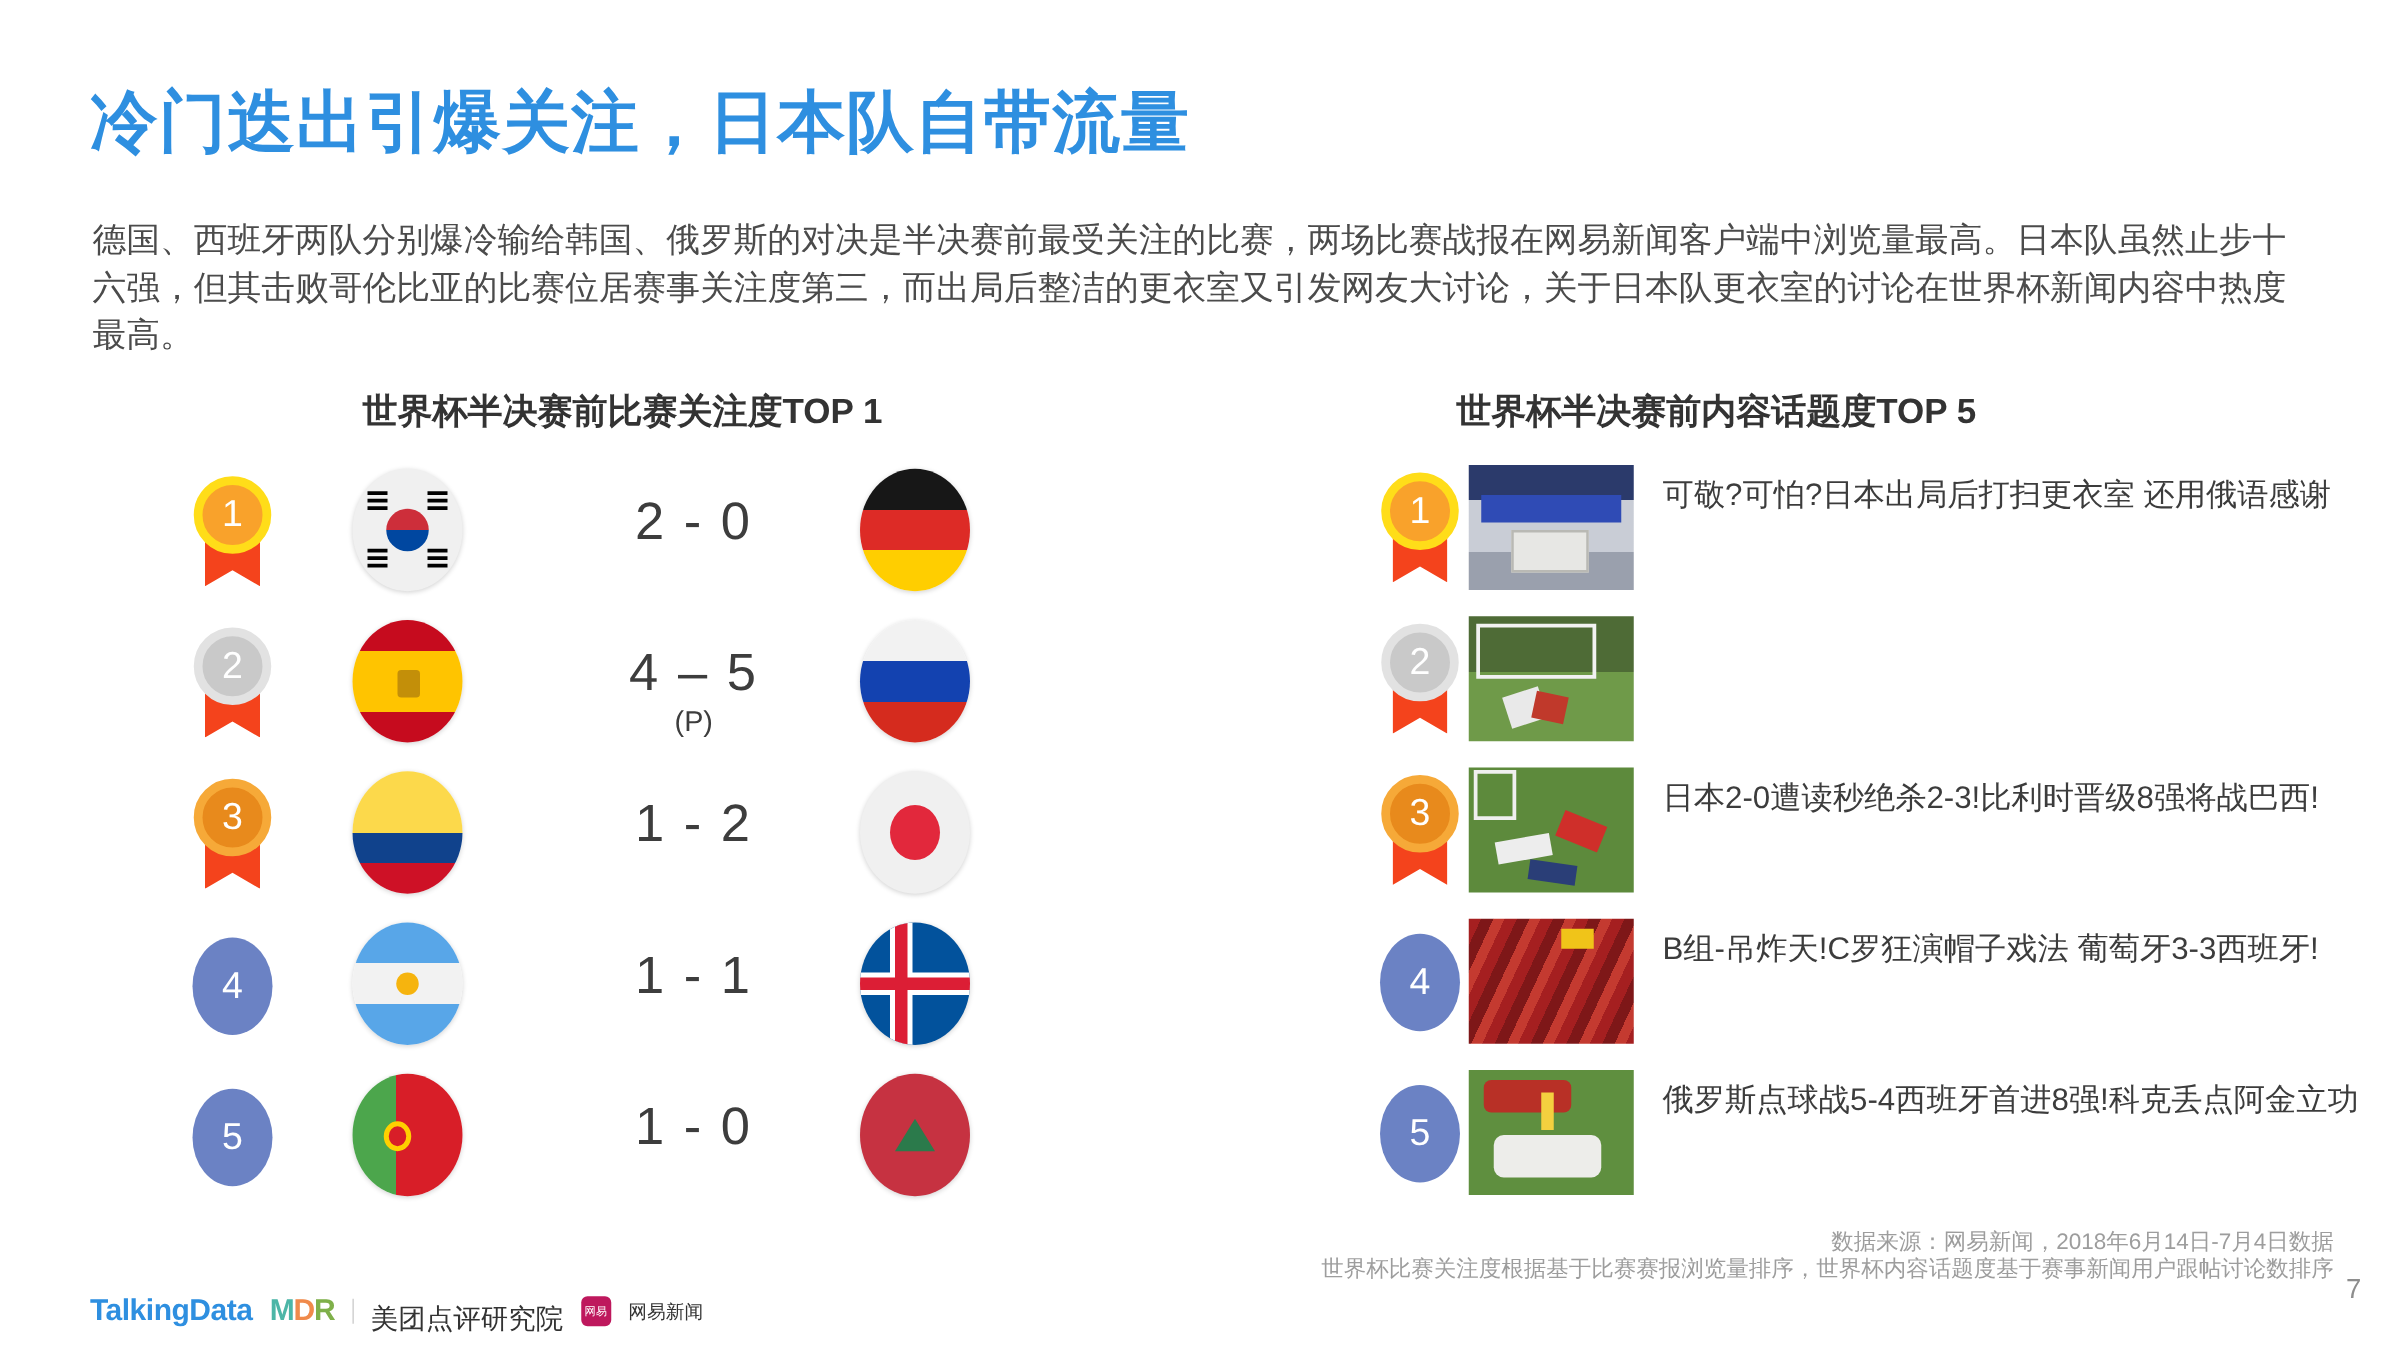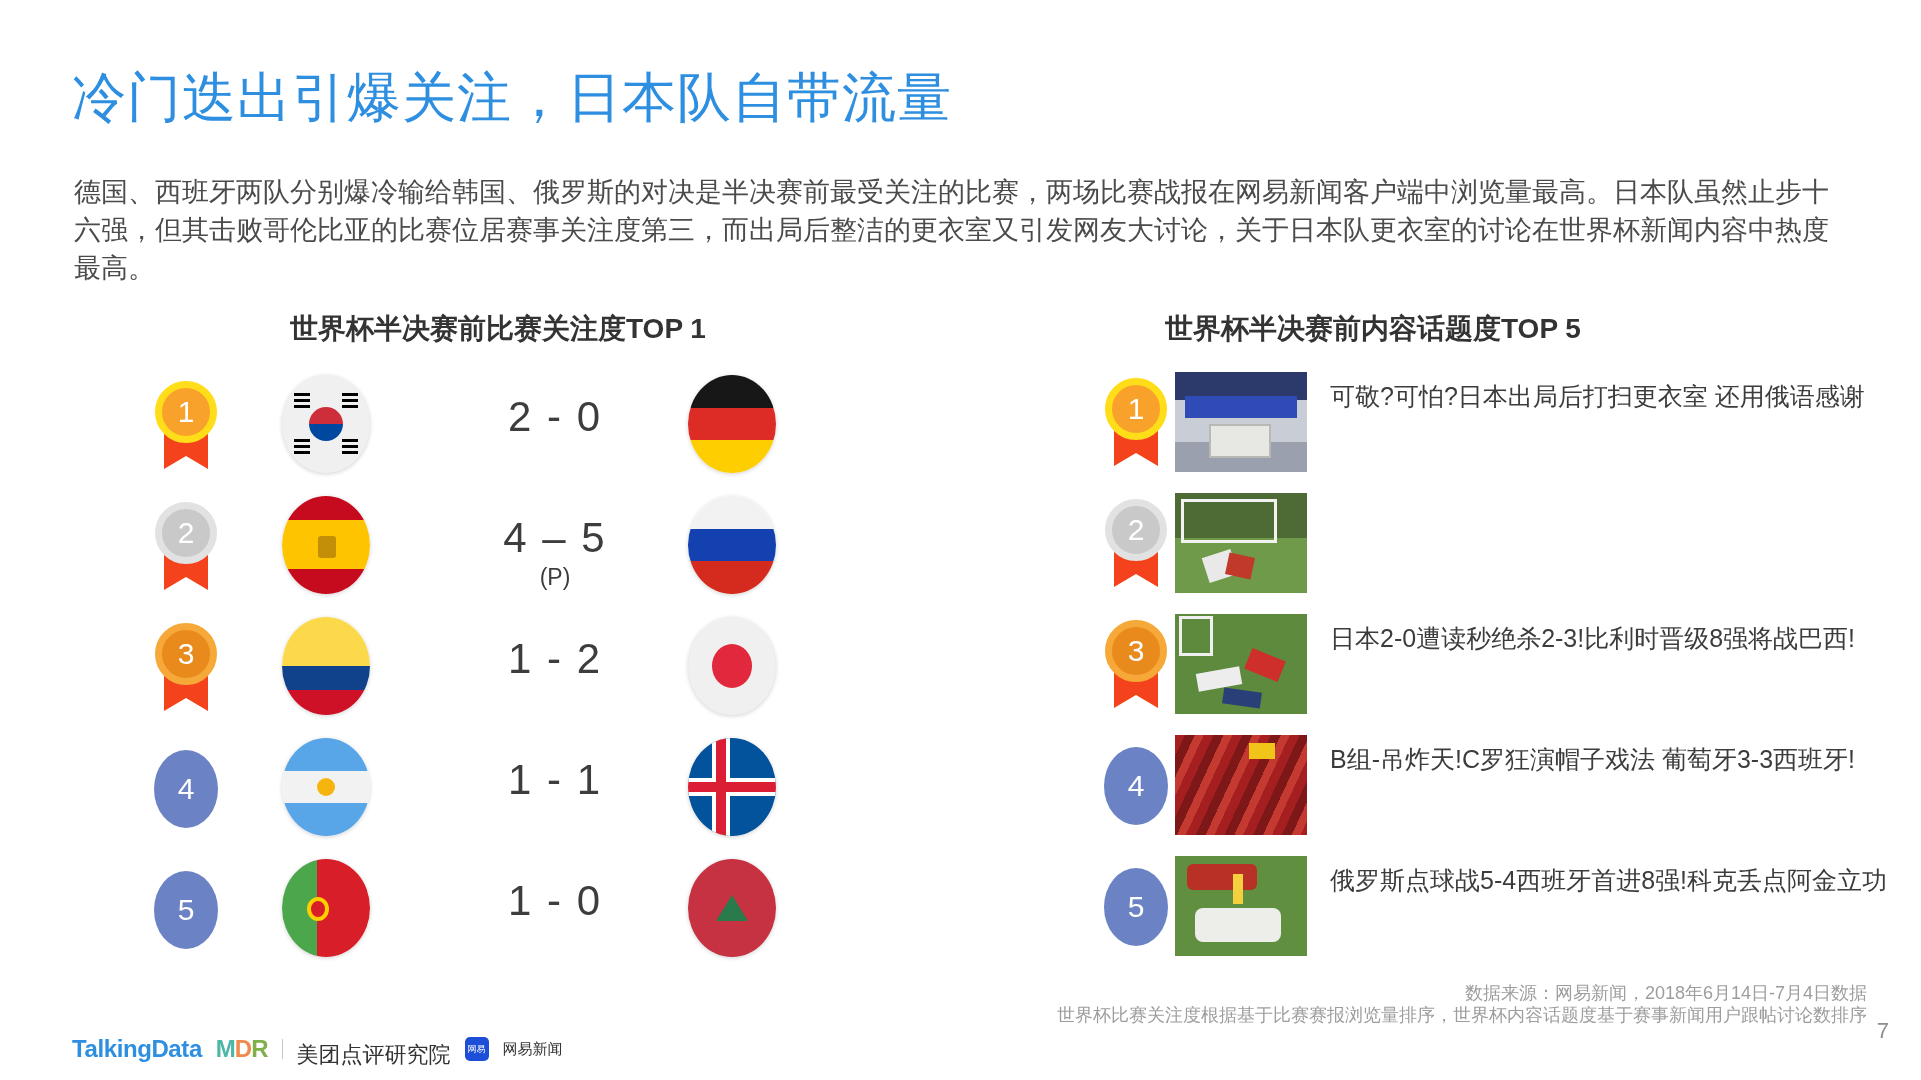--- a/index.html
+++ b/index.html
@@ -4,21 +4,21 @@
 <style>
   * { box-sizing: border-box; margin:0; padding:0; }
   html,body { width:1921px; height:1080px; background:#ffffff; overflow:hidden; }
   body { font-family:"Liberation Sans","DejaVu Sans",sans-serif; color:#3a3a3a; }
 
   .slide { position:relative; width:1921px; height:1080px; background:#fff; }
 
   
   .page-title{
     position:absolute; left:72px; top:62px;
-    font-size:54px; font-weight:normal; letter-spacing:1px;
+    font-size:54px; font-weight:bold; letter-spacing:1px;
     color:#2e8fe0; white-space:nowrap;
   }
   .lede{
     position:absolute; left:74px; top:173px; width:1780px;
     font-size:27px; line-height:38px; color:#4b4b4b; text-align:left;
   }
 
   
   .sec-title{
     position:absolute; font-size:28px; font-weight:bold; color:#333;
@@ -98,21 +98,21 @@
     position:absolute; right:32px; top:1018px;
     font-size:22px; color:#8d8d8d;
   }
   .logos{ position:absolute; left:72px; top:1028px; display:flex; align-items:center; gap:14px; }
   .logo-td{ font-size:24px; font-weight:bold; color:#2e8fe0; letter-spacing:-.4px; }
   .logo-mdr{ font-size:24px; font-weight:bold; letter-spacing:-1px; }
   .logo-mdr .m{color:#4cb6a7;} .logo-mdr .d{color:#f08a4b;} .logo-mdr .r{color:#7fb04a;}
   .divider{ width:1px; height:20px; background:#c8c8c8; }
   .logo-mt{ font-size:22px; color:#333;margin-top:12px; }
   .logo-box{
-    width:24px; height:24px; border-radius:5px; background:#1d4ed8;
+    width:24px; height:24px; border-radius:5px; background:#be185d;
     color:#fff; font-size:9px; display:flex; align-items:center; justify-content:center;
   }
   .logo-nn{ font-size:15px; color:#333;font-family:Liberation Mono, monospace; }
 </style>
 </head>
 <body>
 
 <div class="slide">
 
   <div class="page-title">冷门迭出引爆关注，日本队自带流量</div>

